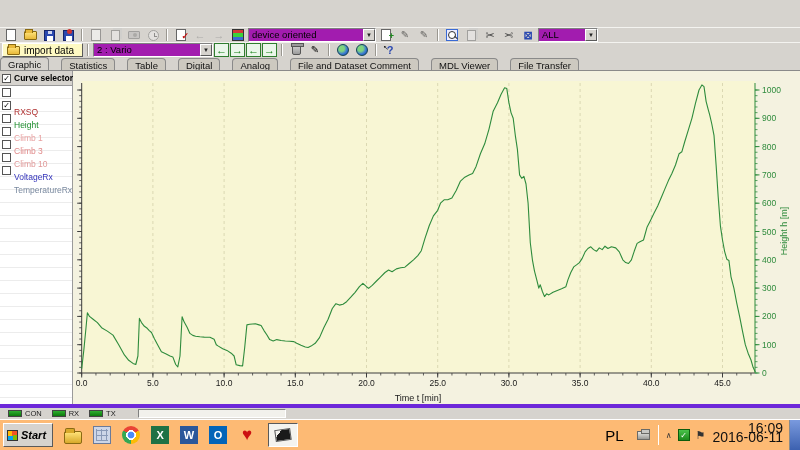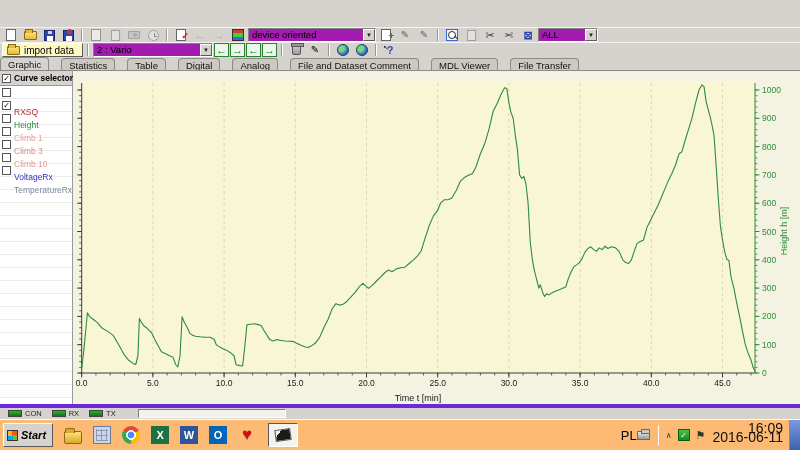--- a/index.html
+++ b/index.html
@@ -114,21 +114,21 @@
      radial-gradient(circle at 50% 50%,#4a8cf7 0 27%,#fff 28% 38%,rgba(0,0,0,0) 39%),
      conic-gradient(from -60deg,#ea4335 0 120deg,#fbbc05 120deg 240deg,#34a853 240deg);}
   .q-excel{background:#1e7145;color:#fff;font-size:11px;font-weight:bold;}
   .q-word{background:#2b579a;color:#fff;font-size:11px;font-weight:bold;}
   .q-outlook{background:#0364b8;color:#fff;font-size:11px;font-weight:bold;}
   .q-heart{color:#c11;font-size:17px;}
   .task-btn{width:30px;height:24px;margin-left:12px;background:#f4f3ee;border:1px solid;border-color:#5a5a5a #fff #fff #5a5a5a;
     display:inline-flex;align-items:center;justify-content:center;}
   .task-ic{width:16px;height:12px;background:linear-gradient(135deg,#f4f3ee 0 25%,#1a1a1a 25%);border:1px solid #555;transform:rotate(-8deg);}
   .tray{margin-left:auto;display:flex;align-items:center;height:31px;}
-  .tray-lang{font-size:13px;margin-right:0;}
+  .tray-lang{font-size:15px;margin-right:13px;}
   .tray-printer{width:13px;height:9px;background:linear-gradient(#e8e8e4,#9a9a96);border:1px solid #6a6a66;position:relative;margin-right:8px;}
   .tray-printer:before{content:"";position:absolute;left:3px;top:-3px;width:7px;height:3px;background:#c8c8c4;border:1px solid #6a6a66;}
   .tray-divider{width:1px;height:20px;background:#9a9790;border-right:1px solid #fff;margin-right:4px;}
   .tray-chev{font-size:8px;color:#333;margin:0 3px;}
   .tray-av{width:12px;height:12px;background:linear-gradient(#49c249,#1d8a1d);border:1px solid #0c5c0c;color:#fff;font-size:8px;line-height:11px;text-align:center;margin:0 3px;}
   .tray-flag{font-size:11px;color:#333;margin:0 3px;}
   .tray-clock{text-align:right;font-size:14px;line-height:9px;color:#111;margin:0 6px 4px 4px;}
   .show-desktop{width:11px;height:31px;background:linear-gradient(#7a9ade,#3a5fae);border-left:1px solid #8a8a8a;}
 </style>
 </head>

